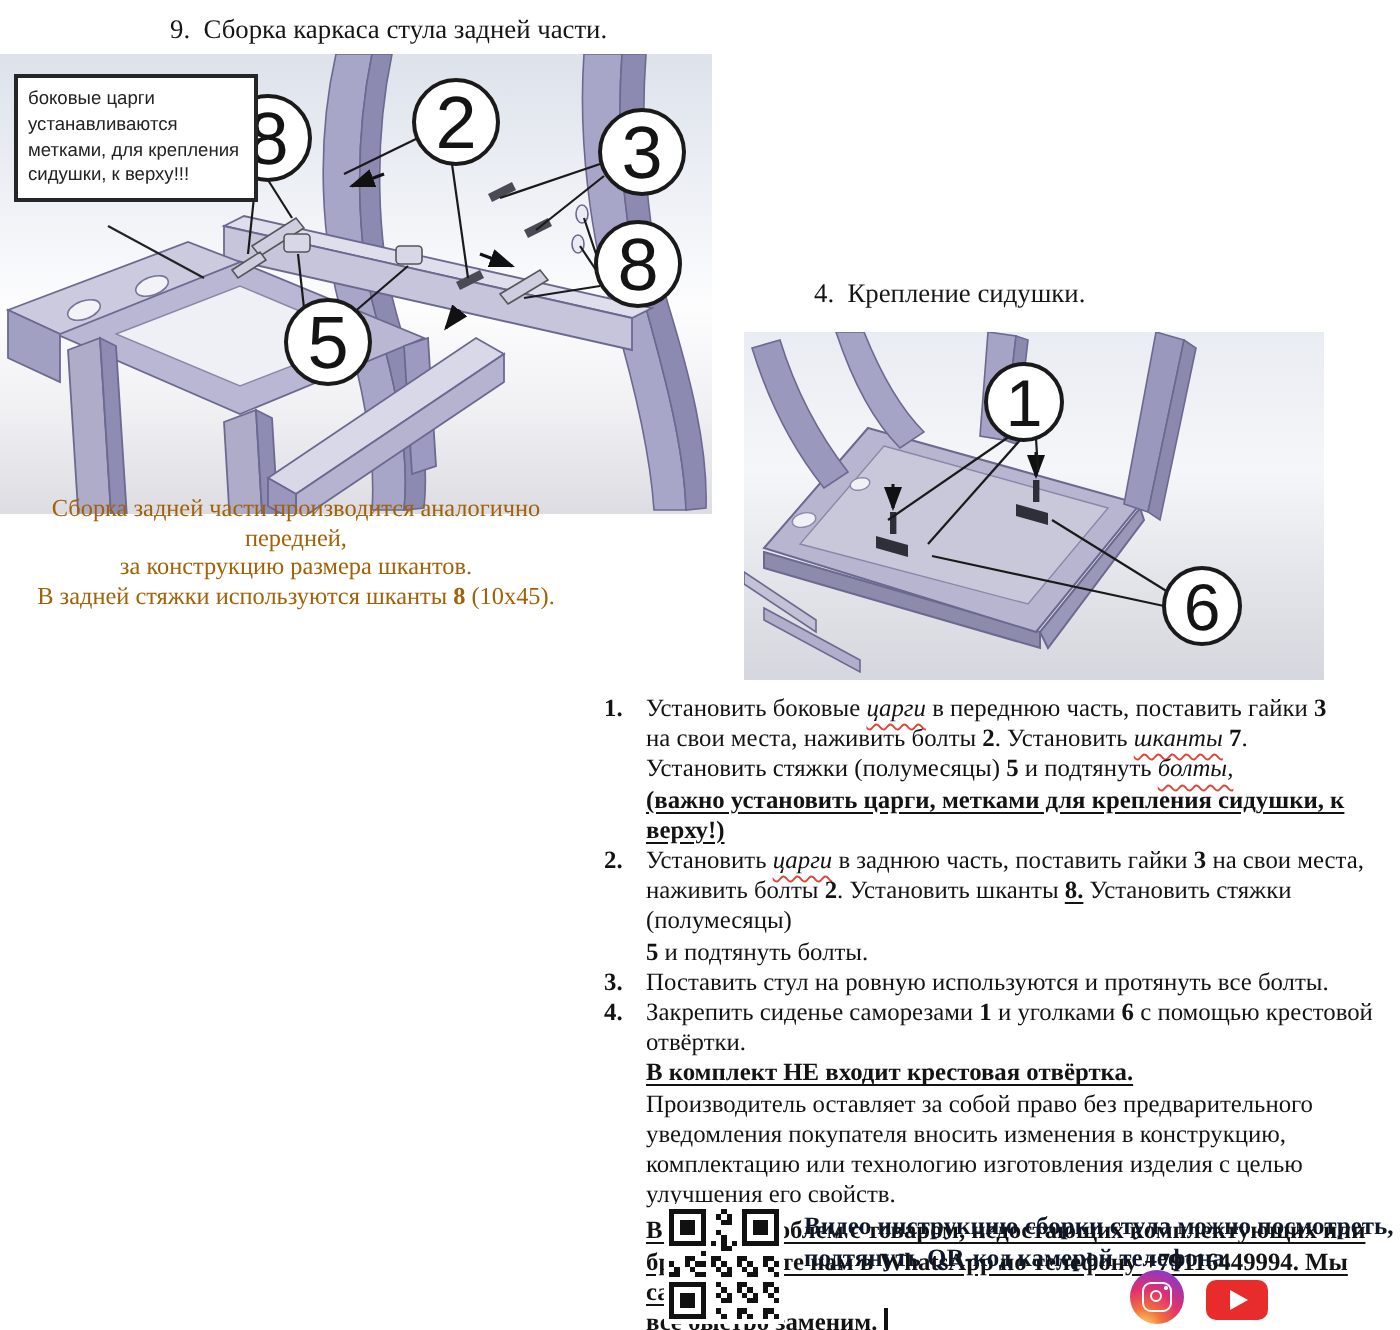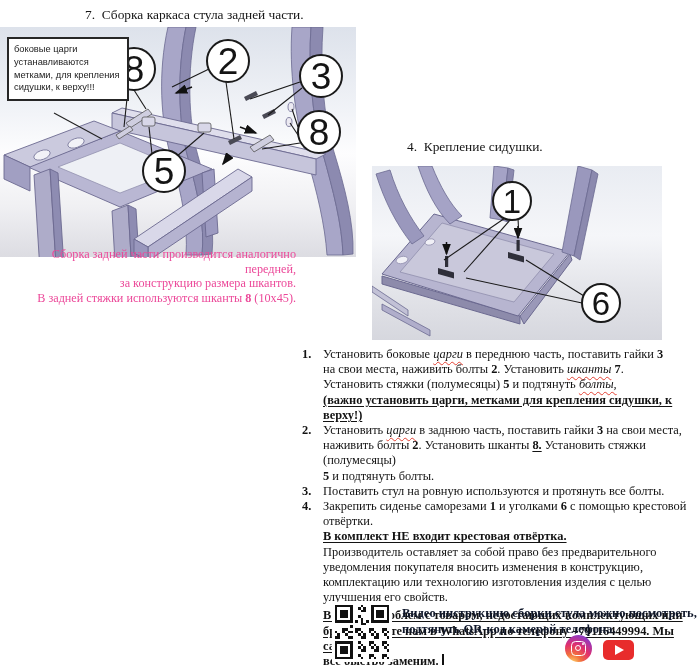--- a/index.html
+++ b/index.html
@@ -17,21 +17,21 @@
   .note-box {
     position:absolute; left:7px; top:37px; width:122px;
     border:2px solid #262626; background:#fff;
     font-family:"Liberation Sans","DejaVu Sans",sans-serif;
     font-size:9.3px; line-height:1.38; padding:4px 4px 5px 5px; color:#222;
     z-index:3;
   }
 
   .caption {
     position:absolute; left:0; top:247px; width:296px;
-    text-align:right; font-size:12.2px; line-height:14.6px; color:#ec4899;
+    text-align:center; font-size:12.2px; line-height:14.6px; color:#a16207;
   }
 
   .instructions { position:absolute; left:293px; top:347px; width:404px;
     font-size:12.4px; line-height:15.2px; color:#131313; }
   .li { display:flex; }
   .num { flex:0 0 21px; margin-left:9px; font-weight:bold; }
   .itxt { flex:1; }
 
   .b { font-weight:bold; }
   .u { text-decoration:underline; text-underline-offset:2px; }
@@ -64,21 +64,21 @@
     border-left:9px solid #fff; border-top:5px solid transparent; border-bottom:5px solid transparent; }
 
   svg text.callout-num { font-family:"Liberation Sans","DejaVu Sans",sans-serif;
     fill:#141414; text-anchor:middle; }
 </style>
 </head>
 <body>
 
 <div class="page">
 
-  <div id="title2" class="sec-title">7.  Сборка каркаса стула задней части.</div>
+  <div id="title2" class="sec-title">9.  Сборка каркаса стула задней части.</div>
 
   <svg id="diag1" class="diagram" width="356" height="230" viewBox="0 0 356 230">
     <defs>
       <linearGradient id="bg1" x1="0" y1="0" x2="0" y2="1">
         <stop offset="0" stop-color="#dde2eb"></stop>
           <stop offset="0.38" stop-color="#f2f4f8"></stop>
         <stop offset="0.55" stop-color="#fdfdfe"></stop>
           <stop offset="0.78" stop-color="#f0f0f3"></stop>
         <stop offset="1" stop-color="#dcdce2"></stop>
       </linearGradient>

